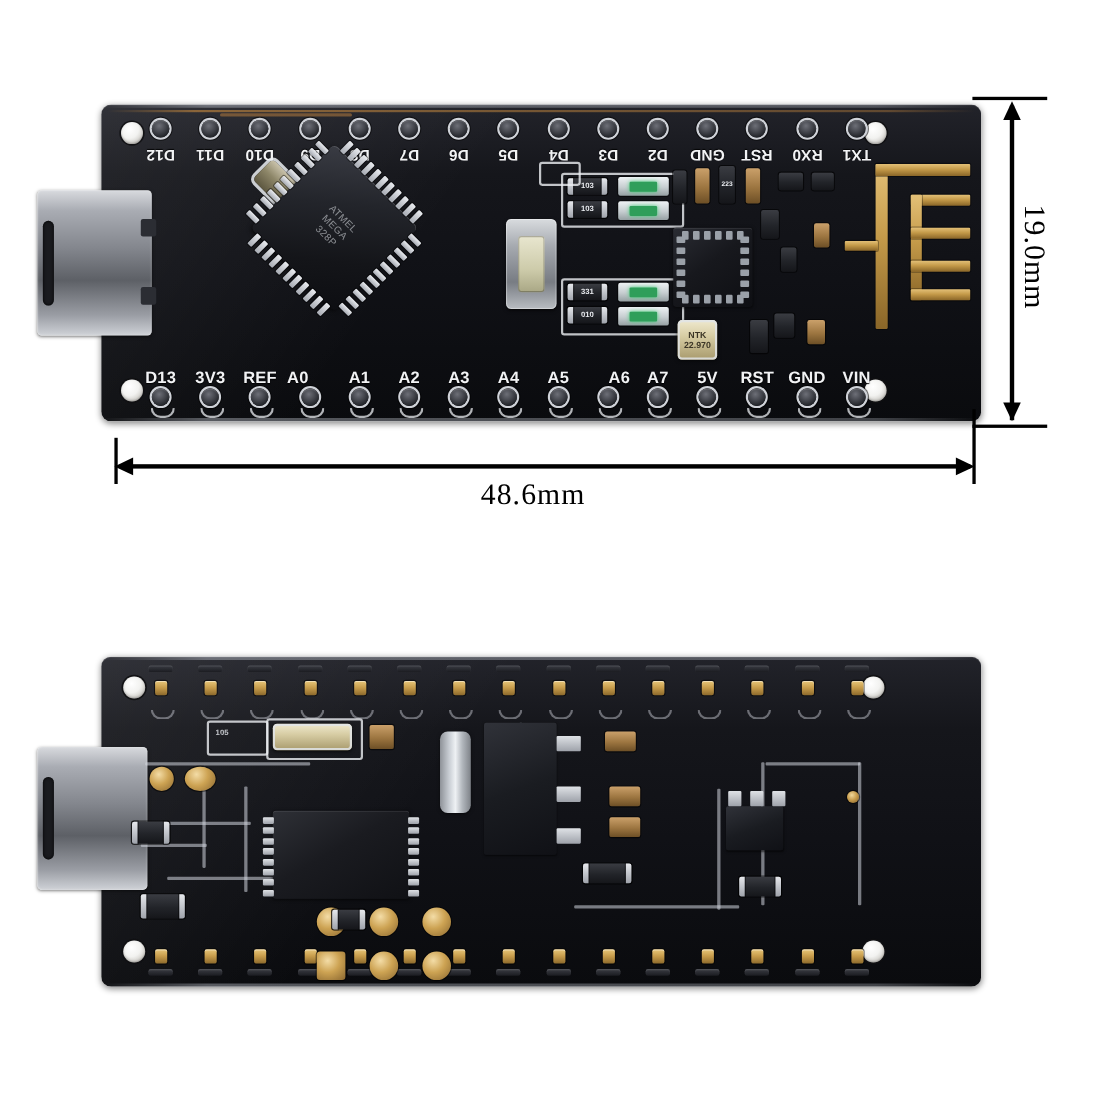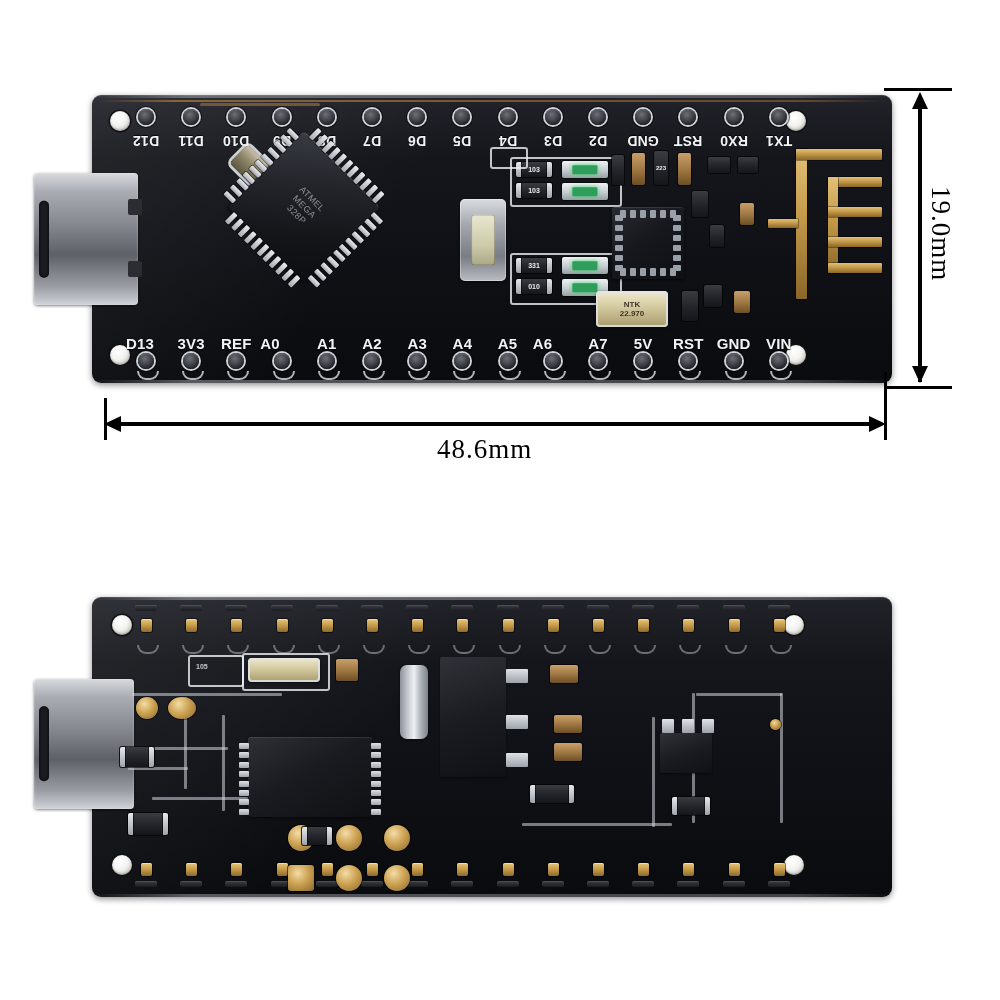--- a/index.html
+++ b/index.html
@@ -195,48 +195,48 @@
         <div class="pinlbl top" style="left: 535.2px; top: 38px; width: 32px; text-align: center;">GND</div>
         <div class="pin" style="left: 588.4px; top: 14px;"></div>
         <div class="pinlbl top" style="left: 580.4px; top: 38px; width: 32px; text-align: center;">RST</div>
         <div class="pin" style="left: 633.6px; top: 14px;"></div>
         <div class="pinlbl top" style="left: 625.6px; top: 38px; width: 32px; text-align: center;">RX0</div>
         <div class="pin" style="left: 678.8px; top: 14px;"></div>
         <div class="pinlbl top" style="left: 670.8px; top: 38px; width: 32px; text-align: center;">TX1</div>
       </div>
 
     <div id="front-bot-pins">
-        <div class="pinlbl bot" style="left: 34px; top: 240px; width: 40px; text-align: left;">D13</div>
+        <div class="pinlbl bot" style="left: 34px; top: 240px; width: 40px; text-align: center;">D13</div>
         <div class="pin" style="left: 46px; top: 258px;"></div>
         <div class="silkarc" style="left: 45px; top: 276px;"></div>
         <div class="pinlbl bot" style="left: 79.2px; top: 240px; width: 40px; text-align: center;">3V3</div>
         <div class="pin" style="left: 91.2px; top: 258px;"></div>
         <div class="silkarc" style="left: 90.2px; top: 276px;"></div>
         <div class="pinlbl bot" style="left: 124.4px; top: 240px; width: 40px; text-align: center;">REF</div>
         <div class="pin" style="left: 136.4px; top: 258px;"></div>
         <div class="silkarc" style="left: 135.4px; top: 276px;"></div>
-        <div class="pinlbl bot" style="left: 158px; top: 240px; width: 40px; text-align: center;">A0</div>
+        <div class="pinlbl bot" style="left: 169px; top: 240px; width: 40px; text-align: left;">A0</div>
         <div class="pin" style="left: 181.6px; top: 258px;"></div>
         <div class="silkarc" style="left: 180.6px; top: 276px;"></div>
         <div class="pinlbl bot" style="left: 214.8px; top: 240px; width: 40px; text-align: center;">A1</div>
         <div class="pin" style="left: 226.8px; top: 258px;"></div>
         <div class="silkarc" style="left: 225.8px; top: 276px;"></div>
         <div class="pinlbl bot" style="left: 260px; top: 240px; width: 40px; text-align: center;">A2</div>
         <div class="pin" style="left: 272px; top: 258px;"></div>
         <div class="silkarc" style="left: 271px; top: 276px;"></div>
         <div class="pinlbl bot" style="left: 305.2px; top: 240px; width: 40px; text-align: center;">A3</div>
         <div class="pin" style="left: 317.2px; top: 258px;"></div>
         <div class="silkarc" style="left: 316.2px; top: 276px;"></div>
         <div class="pinlbl bot" style="left: 350.4px; top: 240px; width: 40px; text-align: center;">A4</div>
         <div class="pin" style="left: 362.4px; top: 258px;"></div>
         <div class="silkarc" style="left: 361.4px; top: 276px;"></div>
         <div class="pinlbl bot" style="left: 395.6px; top: 240px; width: 40px; text-align: center;">A5</div>
         <div class="pin" style="left: 407.6px; top: 258px;"></div>
         <div class="silkarc" style="left: 406.6px; top: 276px;"></div>
-        <div class="pinlbl bot" style="left: 440.8px; top: 240px; width: 40px; text-align: left;">A6</div>
+        <div class="pinlbl bot" style="left: 440.8px; top: 240px; width: 40px; text-align: right;">A6</div>
         <div class="pin" style="left: 452.8px; top: 258px;"></div>
         <div class="silkarc" style="left: 451.8px; top: 276px;"></div>
         <div class="pinlbl bot" style="left: 486px; top: 240px; width: 40px; text-align: center;">A7</div>
         <div class="pin" style="left: 498px; top: 258px;"></div>
         <div class="silkarc" style="left: 497px; top: 276px;"></div>
         <div class="pinlbl bot" style="left: 531.2px; top: 240px; width: 40px; text-align: center;">5V</div>
         <div class="pin" style="left: 543.2px; top: 258px;"></div>
         <div class="silkarc" style="left: 542.2px; top: 276px;"></div>
         <div class="pinlbl bot" style="left: 576.4px; top: 240px; width: 40px; text-align: center;">RST</div>
         <div class="pin" style="left: 588.4px; top: 258px;"></div>
@@ -382,21 +382,21 @@
           <div class="qfn-pad" style="left: 48px; bottom: 3px; width: 6px; height: 8px;"></div>
           <div class="qfn-pad" style="left: 3px; top: 48px; width: 8px; height: 6px;"></div>
           <div class="qfn-pad" style="right: 3px; top: 48px; width: 8px; height: 6px;"></div>
           <div class="qfn-pad" style="left: 58px; top: 3px; width: 6px; height: 8px;"></div>
           <div class="qfn-pad" style="left: 58px; bottom: 3px; width: 6px; height: 8px;"></div>
           <div class="qfn-pad" style="left: 3px; top: 58px; width: 8px; height: 6px;"></div>
           <div class="qfn-pad" style="right: 3px; top: 58px; width: 8px; height: 6px;"></div>
         </div>
     </div>
 
-    <div class="xtal" style="left:504px;top:196px;width:36px;height:36px;padding-left:36px;">
+    <div class="xtal" style="left:524px;top:196px;width:36px;height:36px;">
       <div class="t">
         <span>NTK</span>
         <span>22.970</span>
       </div>
     </div>
     <div class="comp res" style="left:590px;top:196px;width:16px;height:30px;"></div>
     <div class="comp res" style="left:612px;top:190px;width:18px;height:22px;"></div>
     <div class="comp cap" style="left:642px;top:196px;width:16px;height:22px;"></div>
     <div class="comp res" style="left:600px;top:96px;width:16px;height:26px;"></div>
     <div class="comp res" style="left:618px;top:130px;width:14px;height:22px;"></div>

